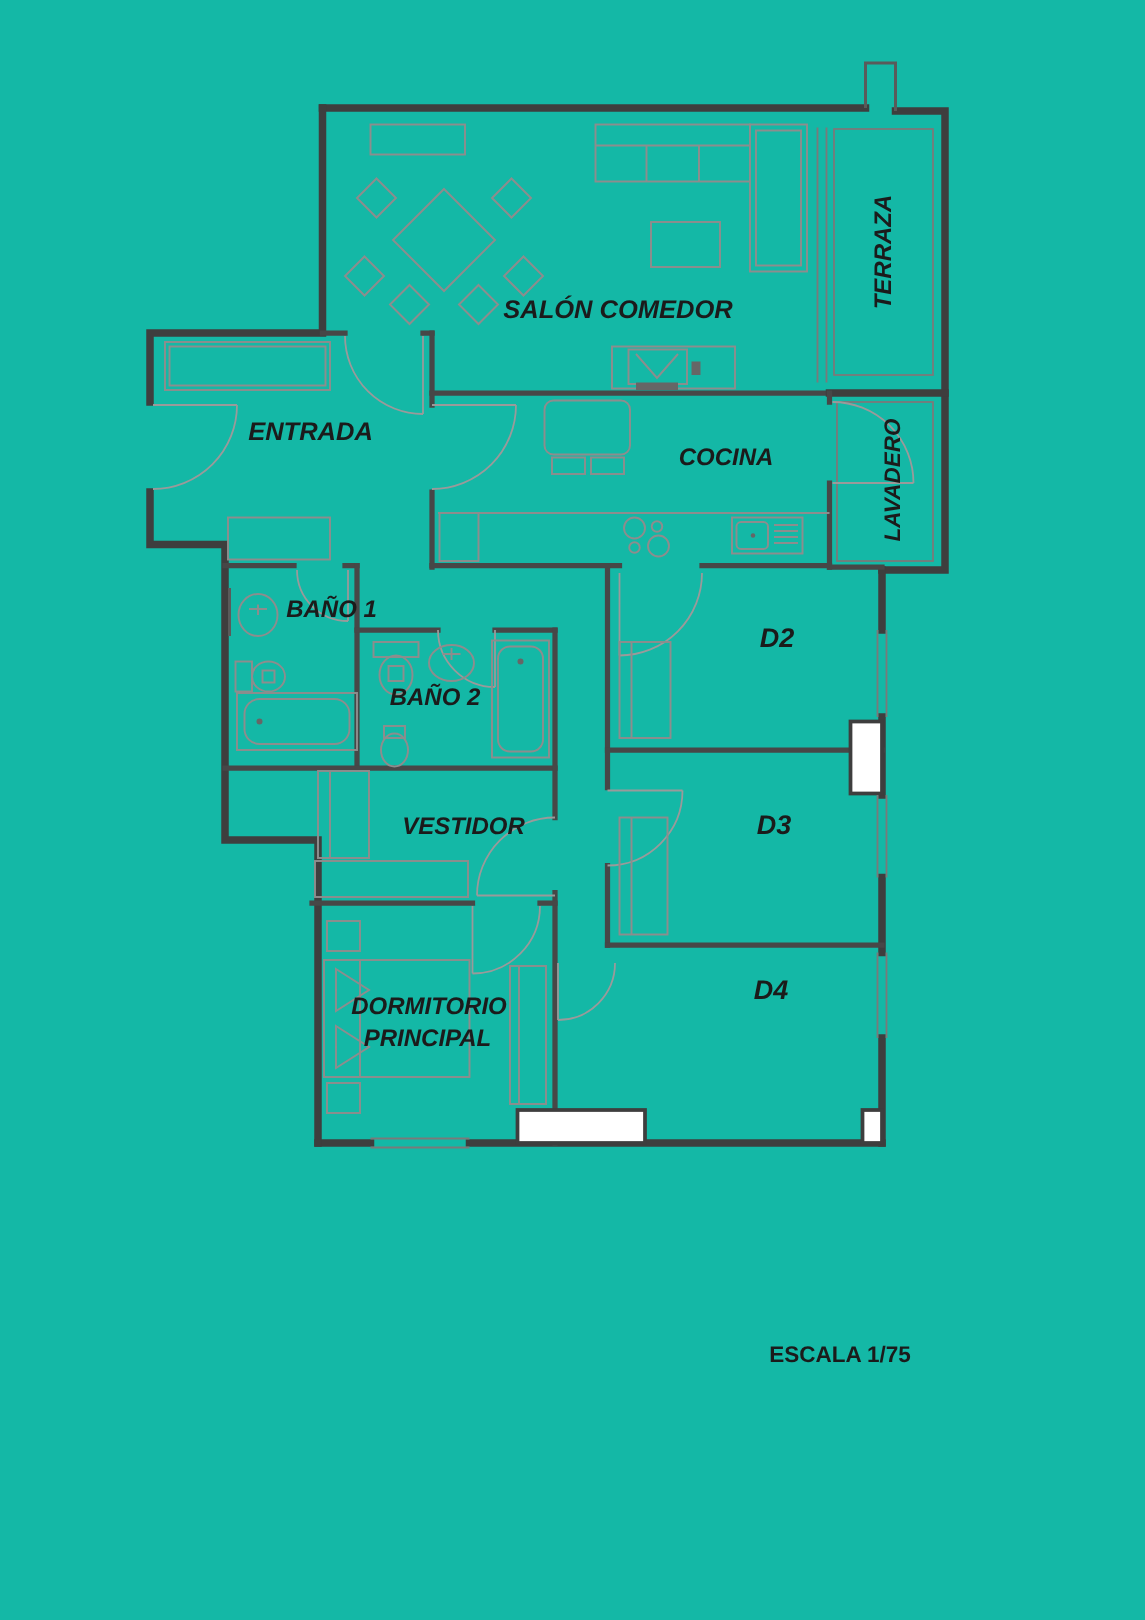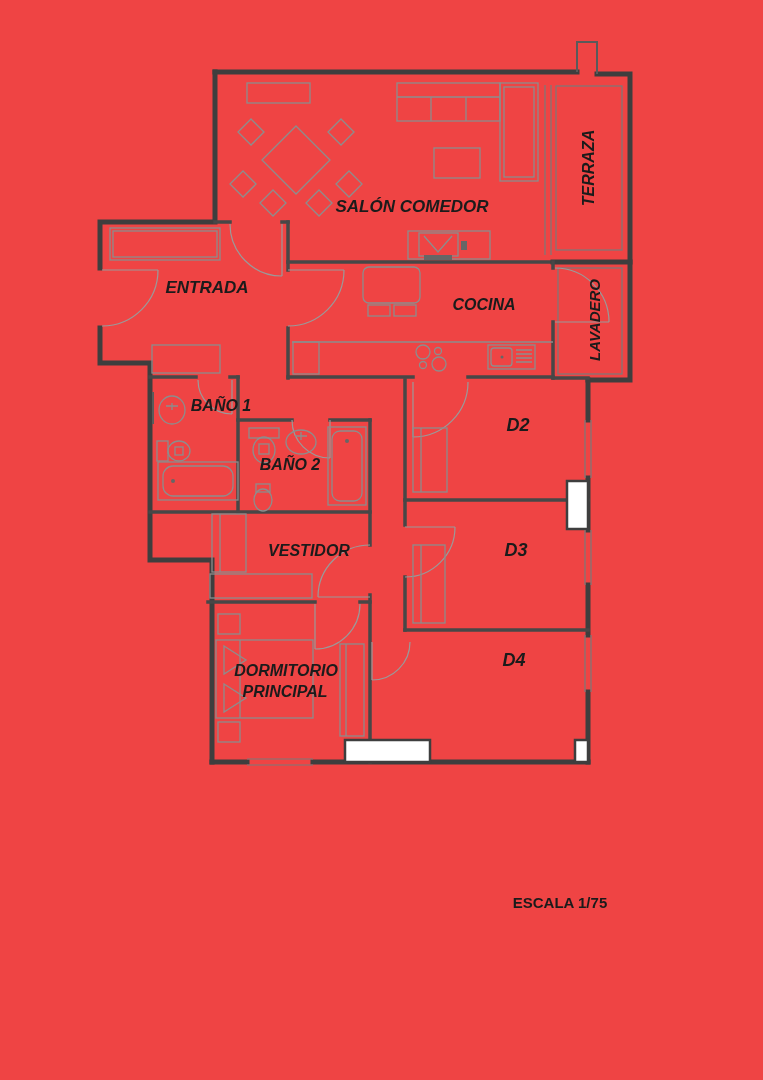--- a/index.html
+++ b/index.html
@@ -1,16 +1,16 @@
 <!DOCTYPE html>
 <html><head>
 <meta charset="utf-8">
 <style>
   html,body{margin:0;padding:0;background:#ffffff;}
-  .page{position:relative;width:763px;height:1080px;background:#ef4444;overflow:hidden;
+  .page{position:relative;width:763px;height:1080px;background:#14b8a6;overflow:hidden;
         font-family:"Liberation Sans",sans-serif;}
   svg{display:block;}
   .wall-ext{stroke:#3e3e3e;stroke-width:5;fill:none;stroke-linecap:square;}
   .wall-int{stroke:#474747;stroke-width:3.5;fill:none;stroke-linecap:square;}
   .wall-thin{stroke:#5a5a5a;stroke-width:2;fill:none;}
   .pillar{fill:#ffffff;stroke:#3e3e3e;stroke-width:2.5;}
   .win{stroke:#7a7a7a;stroke-width:1.2;fill:none;}
   .furn{stroke:#8d8d8d;stroke-width:1.3;fill:none;}
   .furn-dark{fill:#666666;stroke:none;}
   .door{stroke:#9a9a9a;stroke-width:1.2;fill:none;}

